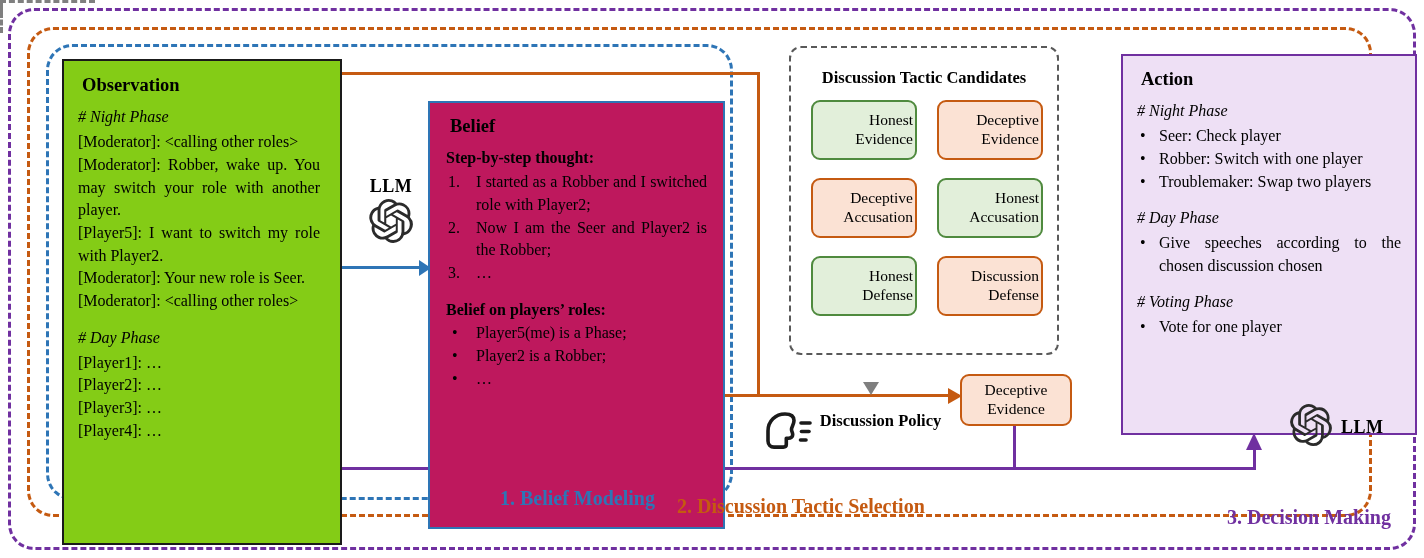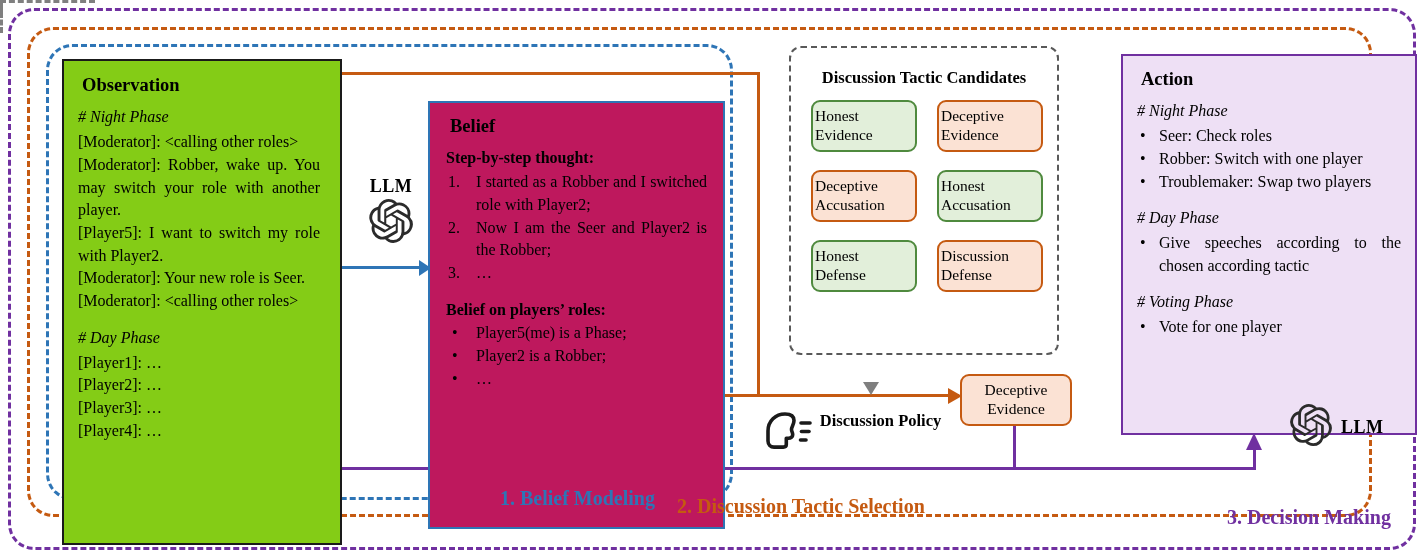--- a/index.html
+++ b/index.html
@@ -55,22 +55,22 @@
   #action-box ul.b li{padding-left:22px;}
   #action-box ul.b li .mk{left:3px;width:18px;}
 
   
   #tactic-panel{position:absolute;left:789px;top:46px;width:270px;height:309px;
      border:2.5px dashed #595959;border-radius:12px;box-sizing:border-box;}
   #tactic-title{position:absolute;left:0;right:0;top:20px;text-align:center;
      font-weight:bold;font-size:16.5px;}
   .tgrid{position:absolute;left:20px;top:52px;width:232px;
      display:grid;grid-template-columns:106px 106px;grid-gap:18px 20px;}
-  .tcard{height:52px;border-radius:9px;box-sizing:border-box;display:flex;
-     align-items:center;justify-content:center;text-align:left;
+  .tcard{height:60px;border-radius:9px;box-sizing:border-box;display:flex;
+     align-items:center;justify-content:center;text-align:right;
      font-size:15.5px;line-height:1.2;padding:0 2px;}
   .tcard.green{background:#e2efda;border:2.5px solid #4f8a3e;}
   .tcard.orange{background:#fbe2d4;border:2.5px solid #c55a11;}
 
   #selected-tactic{position:absolute;left:960px;top:374px;width:112px;height:52px;
      background:#fbe2d4;border:2.5px solid #c55a11;border-radius:9px;box-sizing:border-box;
      display:flex;align-items:center;justify-content:center;text-align:center;
      font-size:15.5px;line-height:1.2;}
 
   
@@ -203,28 +203,28 @@
     </svg>
   </div>
   <div id="policy-label">Discussion Policy</div>
 
   <div id="selected-tactic">Deceptive Evidence</div>
 
   <div class="box" id="action-box">
     <div class="box-title">Action</div>
     <div class="phase"># Night Phase</div>
     <ul class="b">
-      <li><span class="mk">•</span><span>Seer: Check roles</span></li>
+      <li><span class="mk">•</span><span>Seer: Check player</span></li>
       <li><span class="mk">•</span><span>Robber: Switch with one player</span></li>
       <li><span class="mk">•</span><span>Troublemaker: Swap two players</span></li>
     </ul>
     <div class="gap"></div>
     <div class="phase"># Day Phase</div>
     <ul class="b">
-      <li><span class="mk">•</span><span>Give speeches according to the chosen according tactic</span></li>
+      <li><span class="mk">•</span><span>Give speeches according to the chosen discussion chosen</span></li>
     </ul>
     <div class="gap"></div>
     <div class="phase"># Voting Phase</div>
     <ul class="b">
       <li><span class="mk">•</span><span>Vote for one player</span></li>
     </ul>
   </div>
 
   <div class="llm-wrap" id="llm-right">
     <span>

